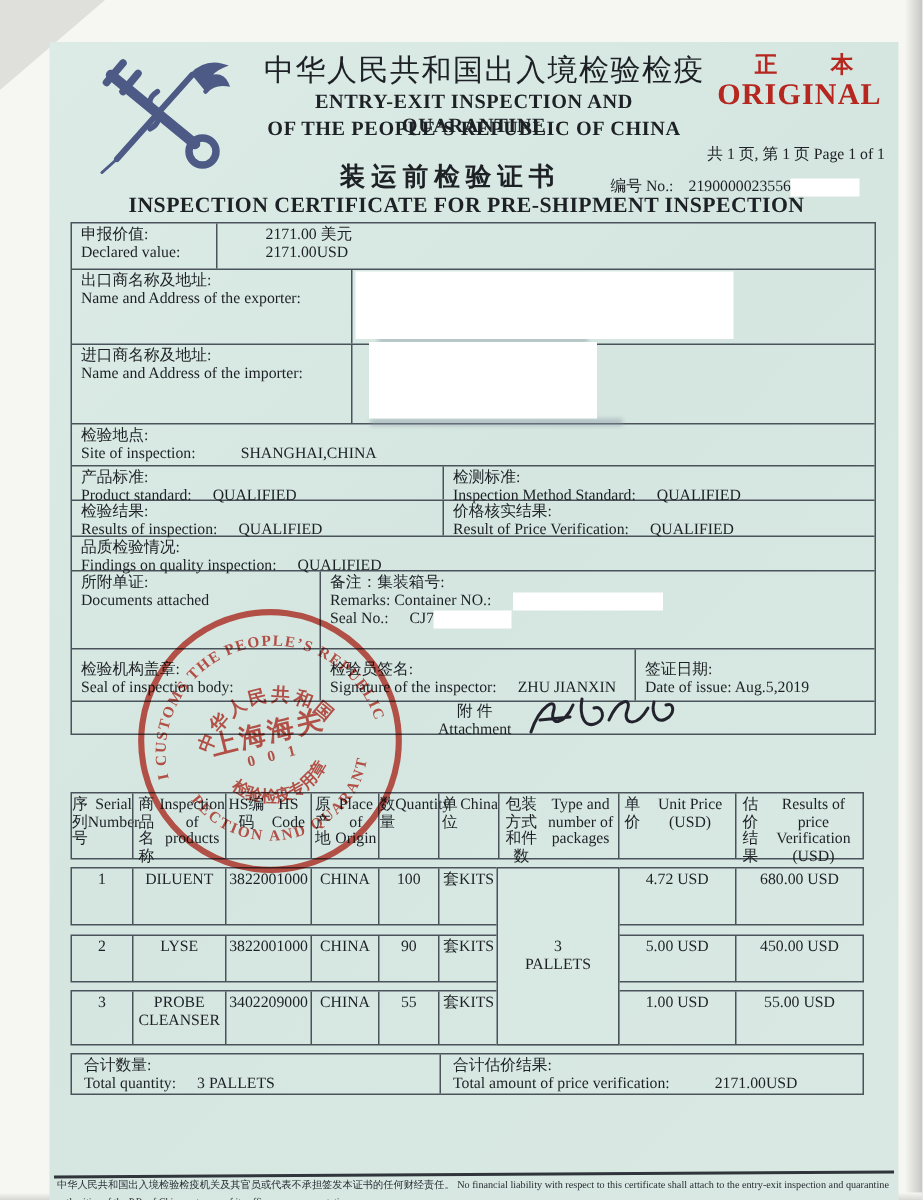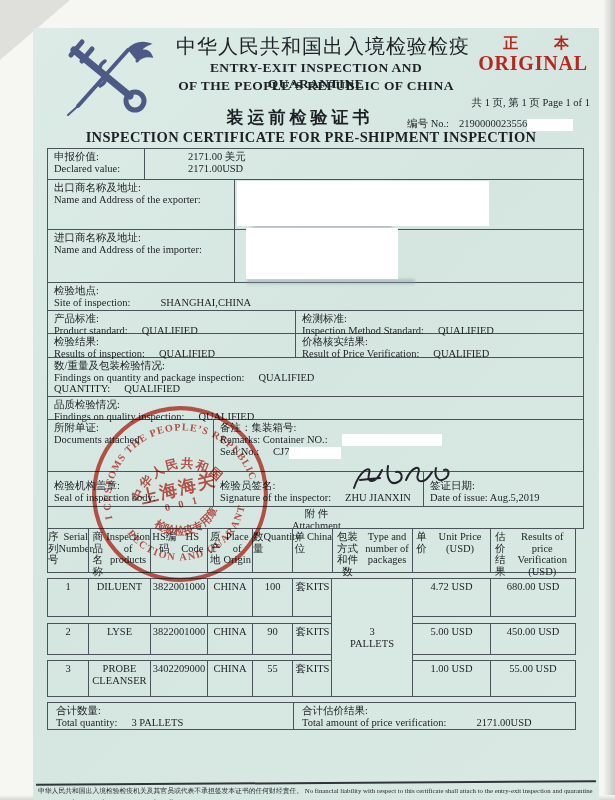--- a/index.html
+++ b/index.html
@@ -126,21 +126,21 @@
   <span>编号 No.:</span><span class="val">2190000023556</span><span class="redact-inline" style="width:46px"></span>
 </div>
 <div class="abs cert-title-en">INSPECTION CERTIFICATE FOR PRE-SHIPMENT INSPECTION</div>
 
 <div class="mtable">
   <div class="mrow" style="height:30px">
     <div class="mcell" style="width:96px">
       <div class="ln">申报价值:</div>
       <div class="ln">Declared value:</div>
     </div>
-    <div class="mcell" style="flex:1;padding-left:43px">
+    <div class="mcell" style="flex:1;padding-left:32px">
       <div class="ln">2171.00 美元</div>
       <div class="ln">2171.00USD</div>
     </div>
   </div>
   <div class="mrow" style="height:50px">
     <div class="mcell" style="width:186px">
       <div class="ln">出口商名称及地址:</div>
       <div class="ln">Name and Address of the exporter:</div>
     </div>
     <div class="mcell" style="flex:1"></div>
@@ -169,27 +169,20 @@
     </div>
   </div>
   <div class="mrow" style="height:24px">
     <div class="mcell" style="width:247px">
       <div class="ln">检验结果:</div>
       <div class="ln"><span>Results of inspection:</span><span class="gap14"></span><span>QUALIFIED</span></div>
     </div>
     <div class="mcell" style="flex:1">
       <div class="ln">价格核实结果:</div>
       <div class="ln"><span>Result of Price Verification:</span><span class="gap14"></span><span>QUALIFIED</span></div>
-    </div>
-  </div>
-  <div class="mrow" style="height:39px">
-    <div class="mcell" style="flex:1">
-      <div class="ln">数/重量及包装检验情况:</div>
-      <div class="ln"><span>Findings on quantity and package inspection:</span><span class="gap14"></span><span>QUALIFIED</span></div>
-      <div class="ln"><span>QUANTITY:</span><span class="gap14"></span><span>QUALIFIED</span></div>
     </div>
   </div>
   <div class="mrow" style="height:23px">
     <div class="mcell" style="flex:1">
       <div class="ln">品质检验情况:</div>
       <div class="ln"><span>Findings on quality inspection:</span><span class="gap14"></span><span>QUALIFIED</span></div>
     </div>
   </div>
   <div class="mrow" style="height:52px">
     <div class="mcell" style="width:165px">

